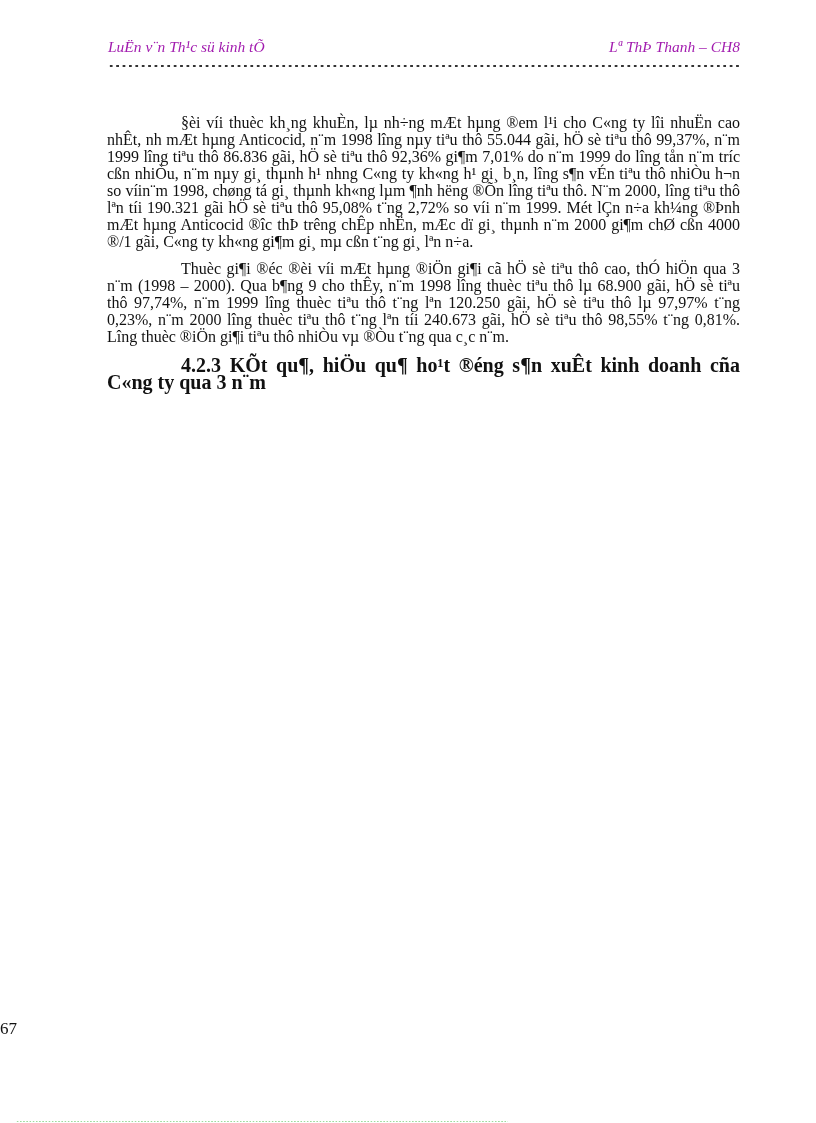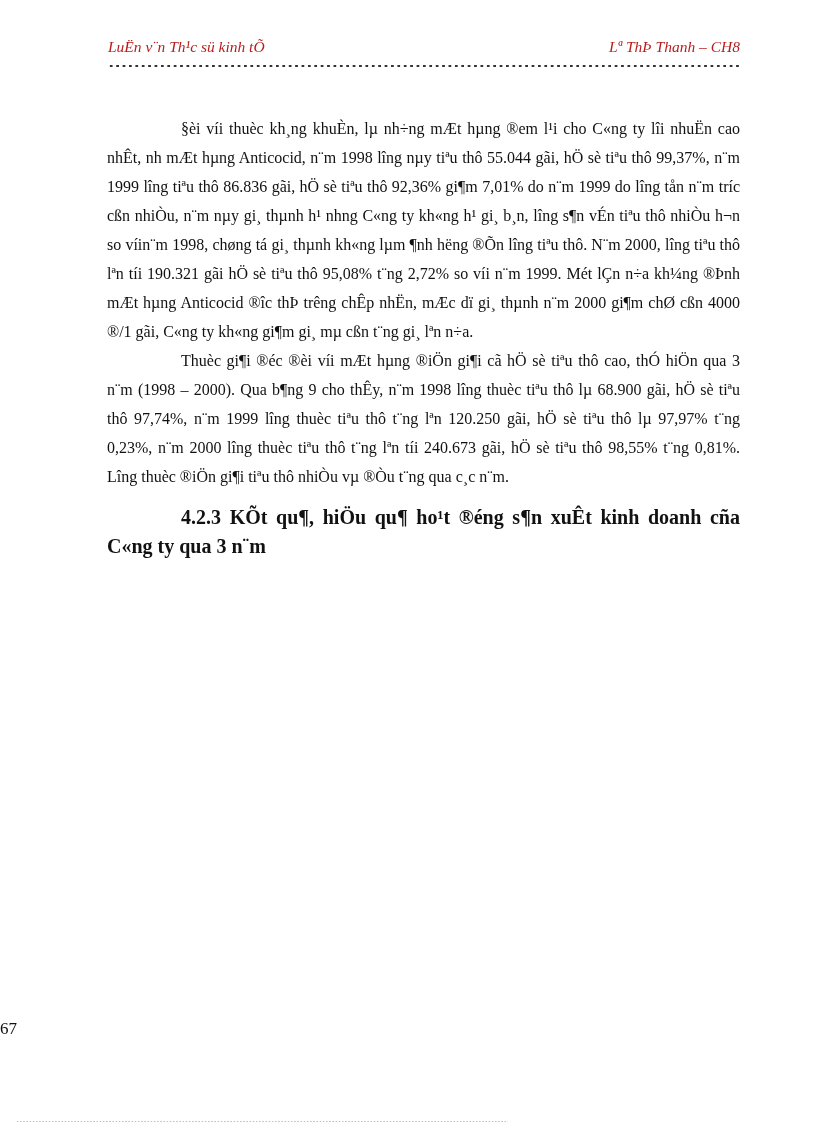--- a/index.html
+++ b/index.html
@@ -1,27 +1,27 @@
 <!DOCTYPE html>
 <html><head>
 <meta charset="utf-8">
 <style>
   html, body { margin: 0; padding: 0; background: #ffffff; }
   body { width: 816px; height: 1123px; position: relative; overflow: hidden;
          font-family: "Liberation Serif", "DejaVu Serif", serif; color: #111; }
   .header { position: absolute; top: 38px; left: 108px; width: 632px; height: 22px;
-            font-style: italic; font-size: 15.5px; color: #b91c1c; }
+            font-style: italic; font-size: 15.5px; color: #a21caf; }
   .header .left { position: absolute; left: 0; top: 0; }
   .header .right { position: absolute; right: 0; top: 0; margin-left: 48px; }
   .header-rule { position: absolute; top: 64px; left: 108px; width: 634px; height: 4px;
                  background-image: radial-gradient(circle, #333 1.1px, transparent 1.4px);
                  background-size: 6.4px 4px; background-repeat: repeat-x; }
   .content { position: absolute; top: 114px; left: 107px; width: 633px; font-size: 16px; }
-  .para { margin: 0; text-align: justify; line-height: 29px; text-indent: 74px; }
-  .para + .para { }
+  .para { margin: 0; text-align: justify; line-height: 17px; text-indent: 74px; }
+  .para + .para { margin-top: 10px; }
   .para.heading { font-weight: bold; font-size: 20px; margin-top: 12px; }
   .page-number { position: absolute; top: 1019px; left: 0; width: 816px; font-size: 17px; }
   .footer-rule { position: absolute; top: 1121px; left: 16px; width: 492px; height: 1px;
                  background-image: radial-gradient(circle, #9ddb9d 0.6px, transparent 0.8px);
                  background-size: 3.2px 1px; background-repeat: repeat-x; }
 </style>
 </head>
 <body>
 
 <div class="header">

